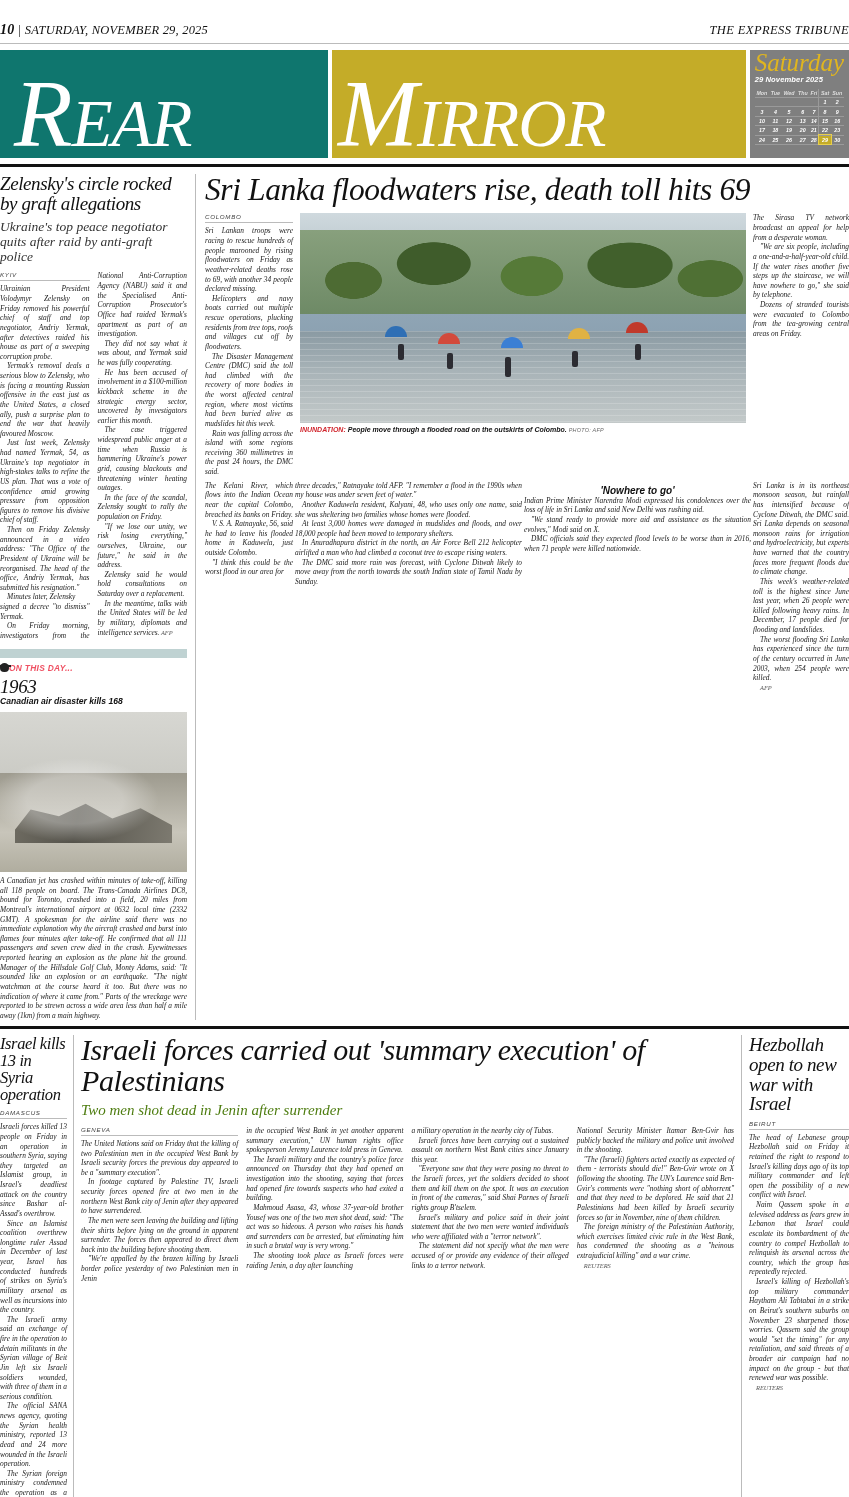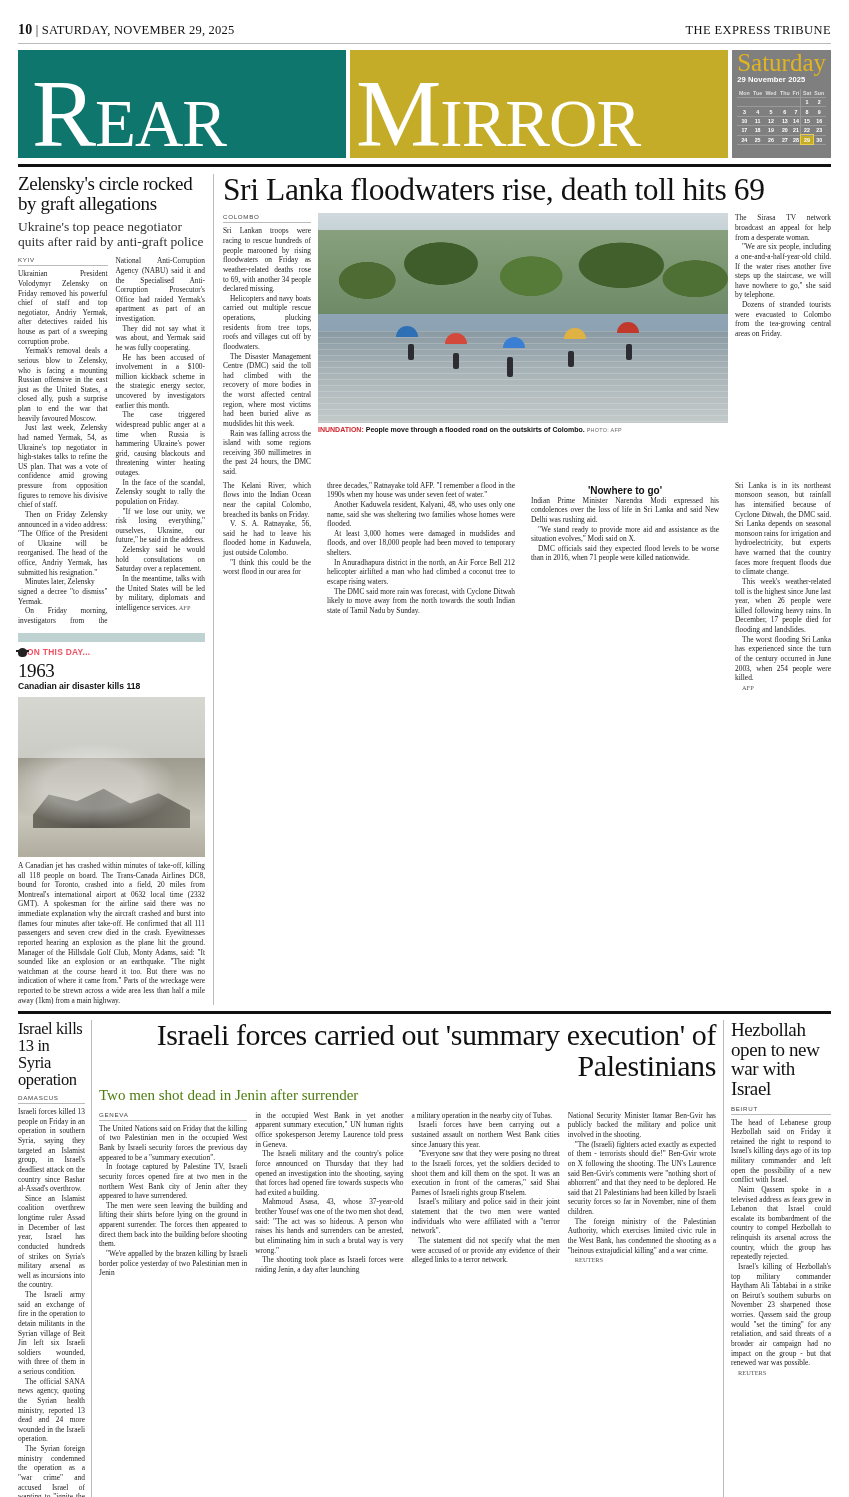--- a/index.html
+++ b/index.html
@@ -4,21 +4,21 @@
 <style>
   * { box-sizing: border-box; }
   html, body { margin:0; padding:0; }
   body {
     width: 849px; height: 1497px;
     background:#ffffff;
     font-family:"Liberation Serif", serif;
     color:#111;
     overflow:hidden;
   }
-  .page { width:849px; height:1497px; position:relative; padding:0 18px; }
+  .page { width:849px; height:1497px; position:relative; padding:0 0;font-style:italic; }
 
   
   .topbar { display:flex; align-items:baseline; justify-content:space-between;
             padding:22px 0 5px 0; border-bottom:1px solid #bbb; }
   .topbar .folio { font-family:"Liberation Serif",serif; font-size:12.5px;
                    letter-spacing:.2px; font-variant:small-caps; }
   .topbar .folio b { font-size:14px; }
   .topbar .brand { font-size:12.5px; font-variant:small-caps; letter-spacing:.4px; }
 
   
@@ -116,21 +116,21 @@
       clip-path:polygon(0 70%,10% 25%,28% 40%,45% 12%,62% 45%,80% 22%,100% 60%,100% 100%,0 100%); }
   .otd-photo .sm { position:absolute; inset:0;
       background:radial-gradient(ellipse 120px 60px at 40% 55%, rgba(255,255,255,.35) 0 40%, transparent 70%); }
 
   
   .zone2 { display:flex; margin-top:6px; border-top:3px solid #111; padding-top:6px; }
   .z2-a { flex:0 0 74px; padding-right:6px; border-right:1px solid #bbb; }
   .z2-b { flex:1 1 auto; padding:0 7px; }
   .z2-c { flex:0 0 108px; padding-left:7px; border-left:1px solid #bbb; }
   .z2-a .hl { font-size:16.5px; }
-  .z2-b .hl { font-size:30px;text-align:right; }
+  .z2-b .hl { font-size:30px; }
   .z2-b .dek { font-size:15px; margin-top:5px; color:#4d7c0f; }
   .z2-c .hl { font-size:19px; }
 </style>
 </head>
 <body>
 
 <div class="page">
 
   <div class="topbar">
     <div class="folio">
@@ -242,21 +242,21 @@
             <p>In the meantime, talks with the United States will be led by military, diplomats and intelligence services.<span class="agency"> AFP</span></p>
           </div>
       </div>
 
       <div class="otd-bar"></div>
       <div class="otd-head">
         <span class="otd-ico"></span>
         <span>ON THIS DAY...</span>
       </div>
       <div class="hl otd-year">1963</div>
-      <div class="otd-sub">Canadian air disaster kills 118</div>
+      <div class="otd-sub">Canadian air disaster kills 168</div>
       <div class="otd-photo">
         <div class="grnd"></div>
         <div class="wreck"></div>
         <div class="sm"></div>
       </div>
       <div class="body-col" id="otd-body" style="margin-top:4px">
           <p class="first">A Canadian jet has crashed within minutes of take-off, killing all 118 people on board. The Trans-Canada Airlines DC8, bound for Toronto, crashed into a field, 20 miles from Montreal's international airport at 0632 local time (2332 GMT). A spokesman for the airline said there was no immediate explanation why the aircraft crashed and burst into flames four minutes after take-off. He confirmed that all 111 passengers and seven crew died in the crash. Eyewitnesses reported hearing an explosion as the plane hit the ground. Manager of the Hillsdale Golf Club, Monty Adams, said: "It sounded like an explosion or an earthquake. "The night watchman at the course heard it too. But there was no indication of where it came from." Parts of the wreckage were reported to be strewn across a wide area less than half a mile away (1km) from a main highway.</p>
         </div>
     </div>
 
@@ -298,21 +298,21 @@
           </div>
         </div>
         <div class="sl-col" style="flex:0 0 96px">
           <div class="body-col" id="sl-c4">
               <p class="first">The Sirasa TV network broadcast an appeal for help from a desperate woman.</p>
               <p>"We are six people, including a one-and-a-half-year-old child. If the water rises another five steps up the staircase, we will have nowhere to go," she said by telephone.</p>
               <p>Dozens of stranded tourists were evacuated to Colombo from the tea-growing central areas on Friday.</p>
             </div>
         </div>
       </div>
-      <div style="display:flex;gap:16px;margin-top:4px">
+      <div style="display:flex;gap:2px;margin-top:4px">
         <div style="flex:0 0 88px" class="body-col" id="sl-c1b">
             <p class="first">The Kelani River, which flows into the Indian Ocean near the capital Colombo, breached its banks on Friday.</p>
             <p>V. S. A. Ratnayake, 56, said he had to leave his flooded home in Kaduwela, just outside Colombo.</p>
             <p>"I think this could be the worst flood in our area for</p>
           </div>
         <div style="flex:1 1 0" class="body-col" id="sl-c2">
             <p class="first">three decades," Ratnayake told AFP. "I remember a flood in the 1990s when my house was under seven feet of water."</p>
             <p>Another Kaduwela resident, Kalyani, 48, who uses only one name, said she was sheltering two families whose homes were flooded.</p>
             <p>At least 3,000 homes were damaged in mudslides and floods, and over 18,000 people had been moved to temporary shelters.</p>
             <p>In Anuradhapura district in the north, an Air Force Bell 212 helicopter airlifted a man who had climbed a coconut tree to escape rising waters.</p>

